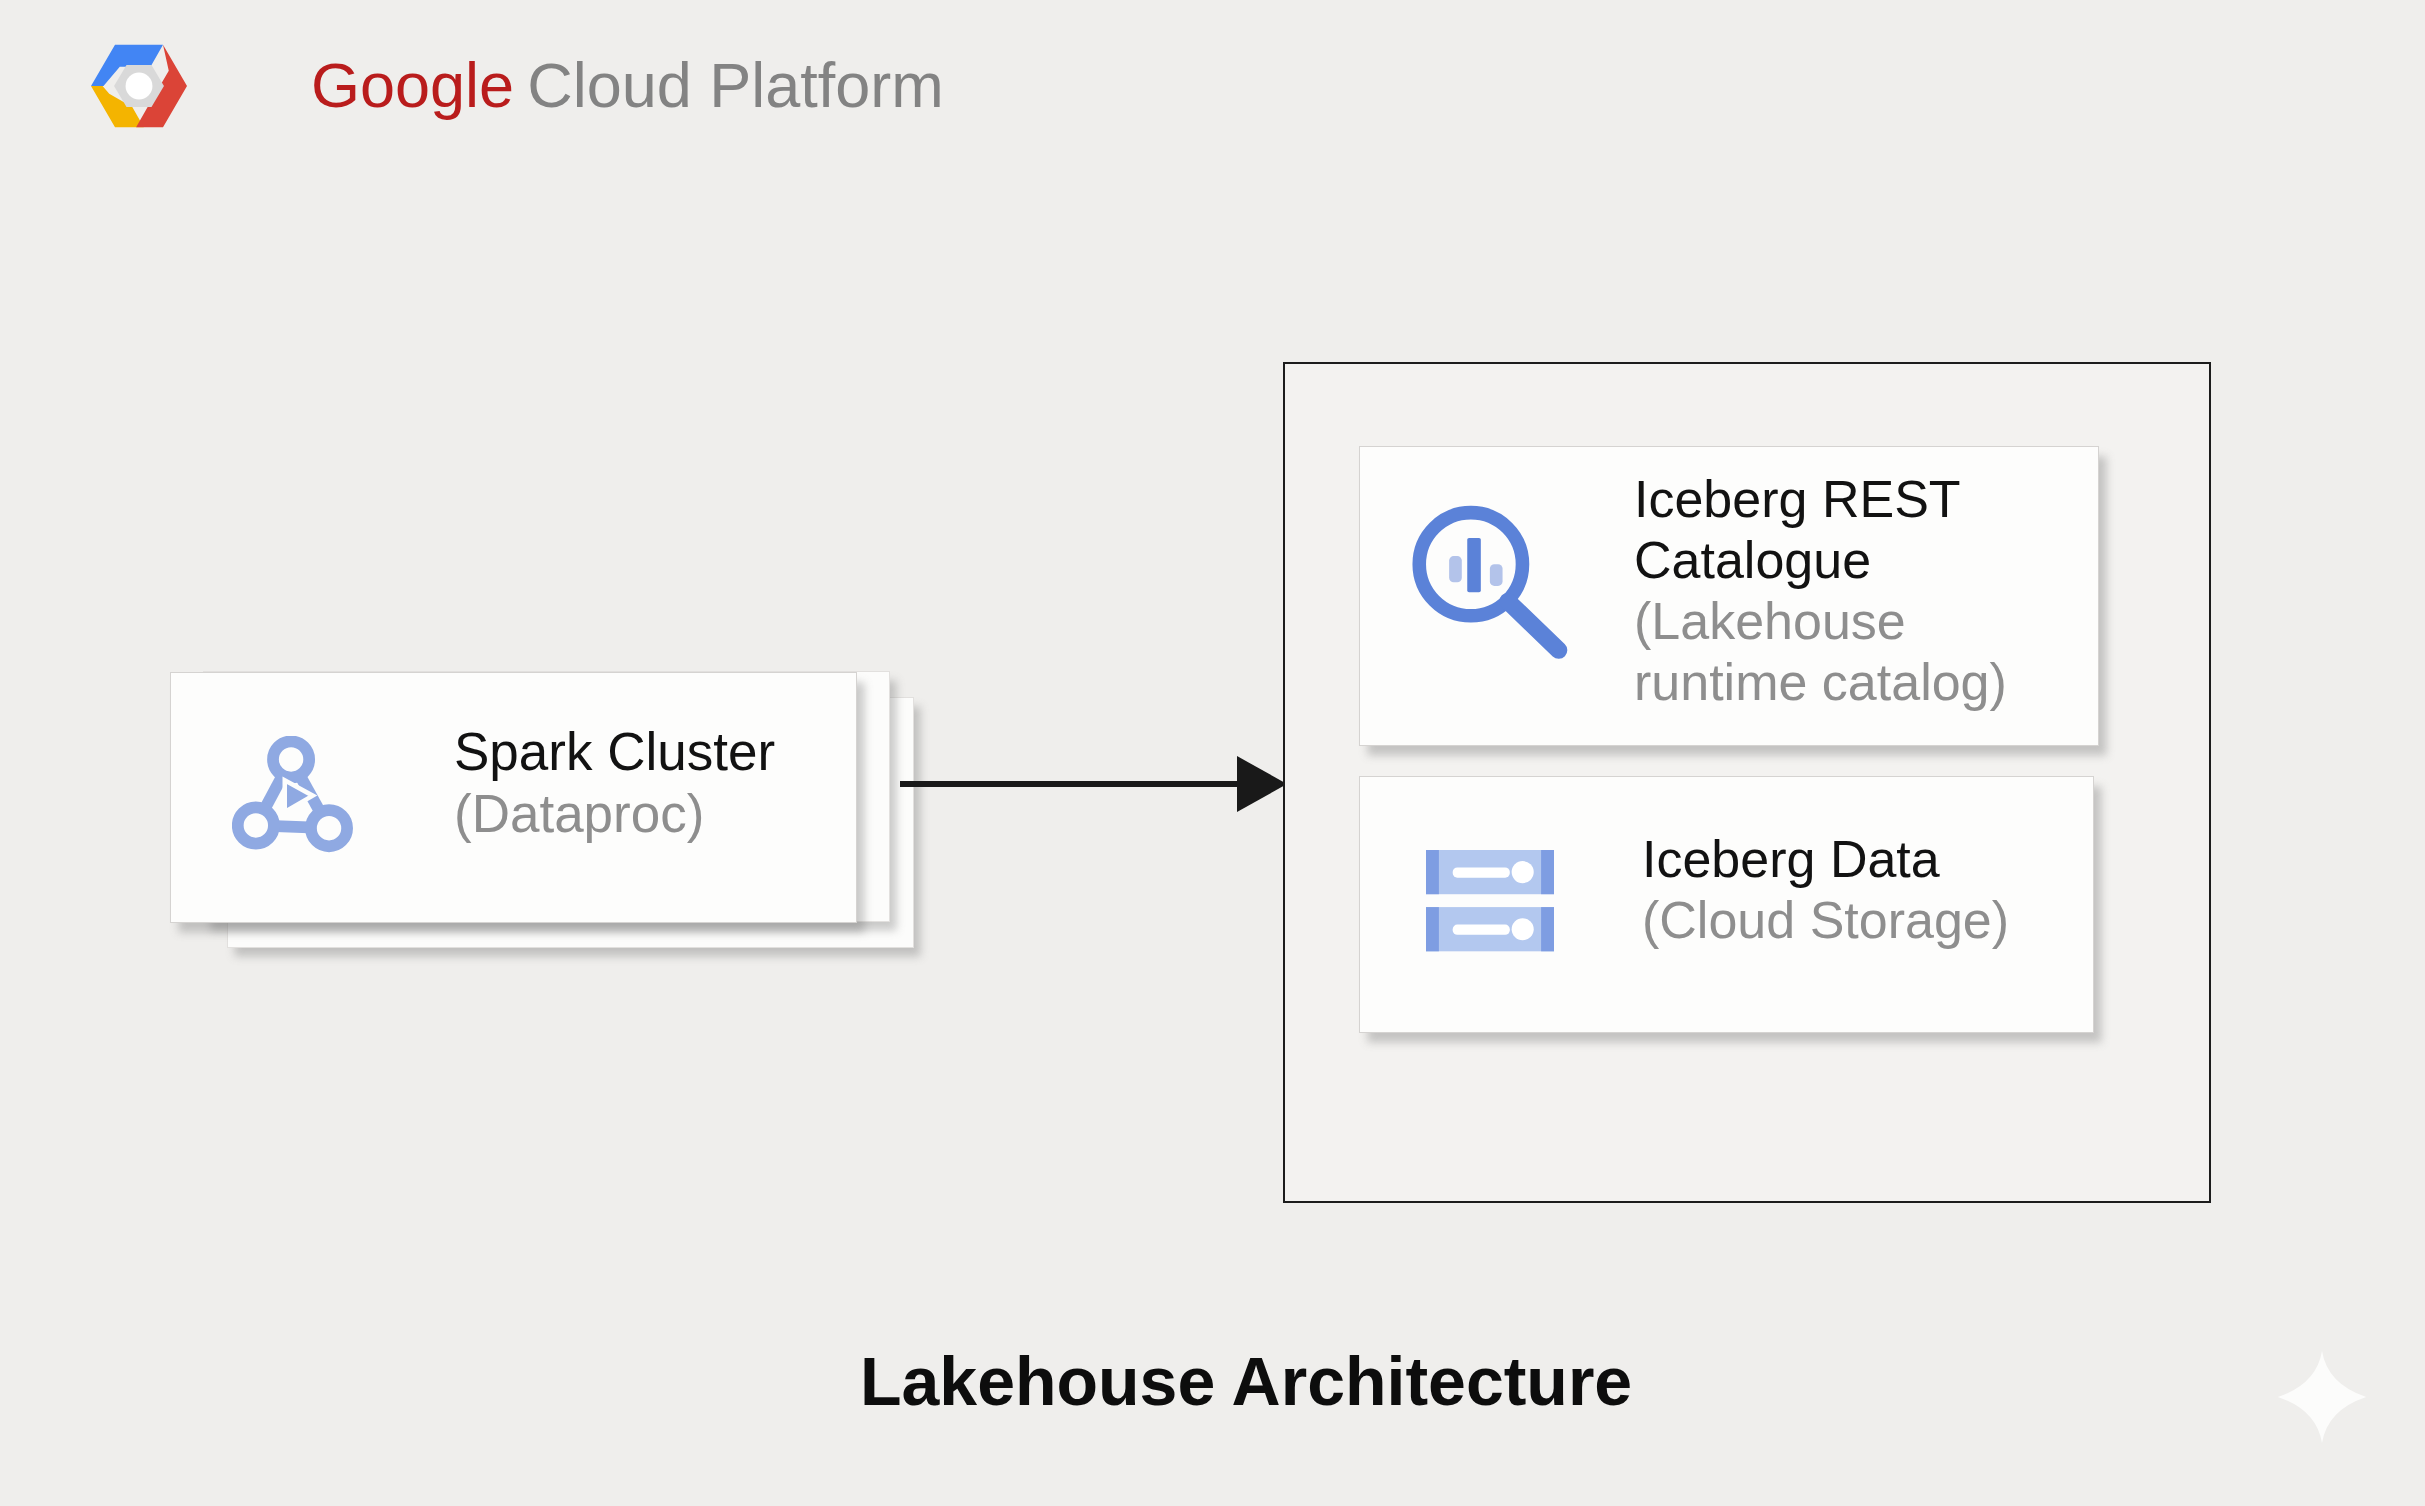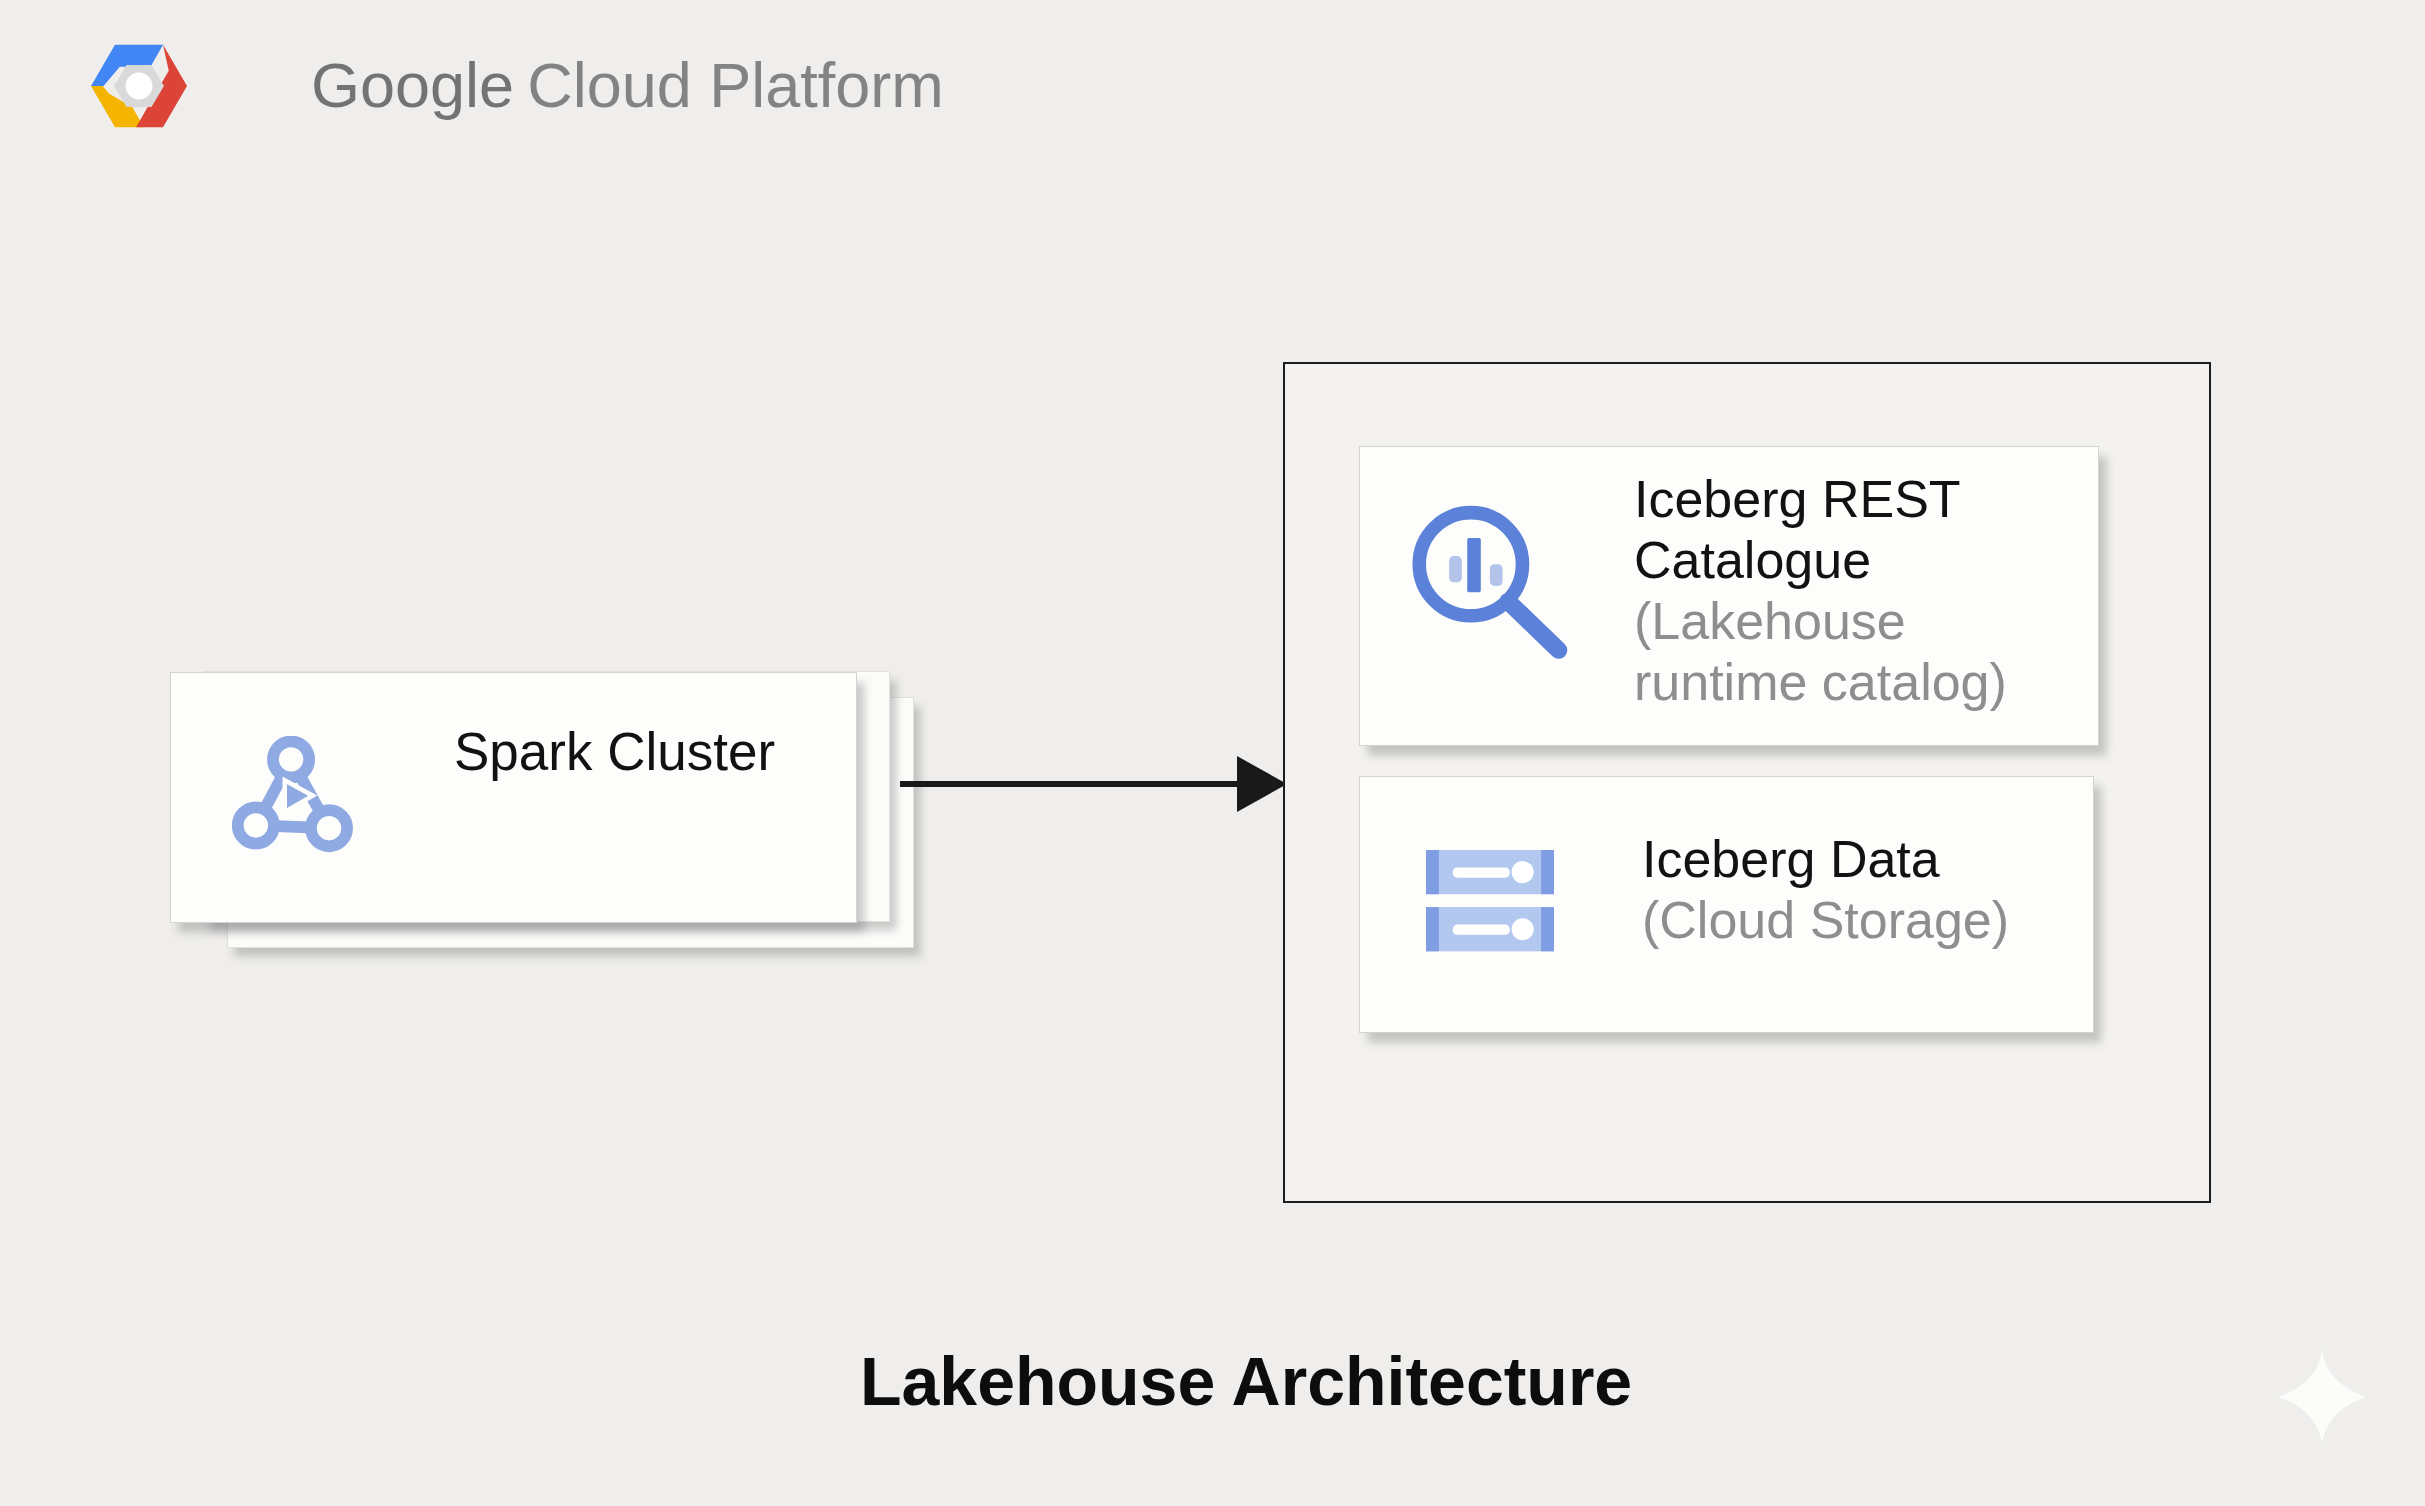--- a/index.html
+++ b/index.html
@@ -9,21 +9,21 @@
     font-family:"Liberation Sans", sans-serif;
     position:relative;
     overflow:hidden;
   }
   .stage{position:absolute;inset:0;}
 
   
   .brand{position:absolute;left:89px;top:37px;display:flex;align-items:center;}
   .brand-hex{position:absolute;left:1.8px;top:1.8px;width:96px;height:94px;}
   .brand-text{position:absolute;left:222px;top:0;white-space:nowrap;font-size:63px;line-height:96px;}
-  .brand-bold{color:#737373;font-weight:500;letter-spacing:0px;}
+  .brand-bold{color:#b91c1c;font-weight:500;letter-spacing:0px;}
   .brand-light{color:#838383;font-weight:400;margin-left:13px;}
 
   
   .node-box{
     position:absolute;
     background:#fdfdfc;
     border:1.8px solid #d5d3d1;
     box-shadow:8.3px 10.2px 8.3px rgba(110,110,110,0.35);
     box-sizing:border-box;
   }
@@ -105,20 +105,21 @@
         <line x1="64" y1="26" x2="106" y2="102"></line>
         <line x1="25" y1="99" x2="106" y2="102"></line>
         <circle cx="64" cy="26" r="20" fill="#fdfdfc"></circle>
         <circle cx="25" cy="99" r="20" fill="#fdfdfc"></circle>
         <circle cx="106" cy="102" r="20" fill="#fdfdfc"></circle>
       </g>
       <polygon points="57,49 57,84 88,66" fill="#8fa9e2" stroke="#fdfdfc" stroke-width="5"></polygon>
     </svg>
     <div class="spark-text">
       <div class="node-title">Spark Cluster</div>
+      <div class="node-sub">(Dataproc)</div>
     </div>
   </div>
 
   <div class="arrow-line"></div>
   <div class="arrow-head"></div>
 
   <div class="outer-container"></div>
 
   <div class="node-box data-box">
     <svg class="data-icon" viewBox="0 0 139 114">

